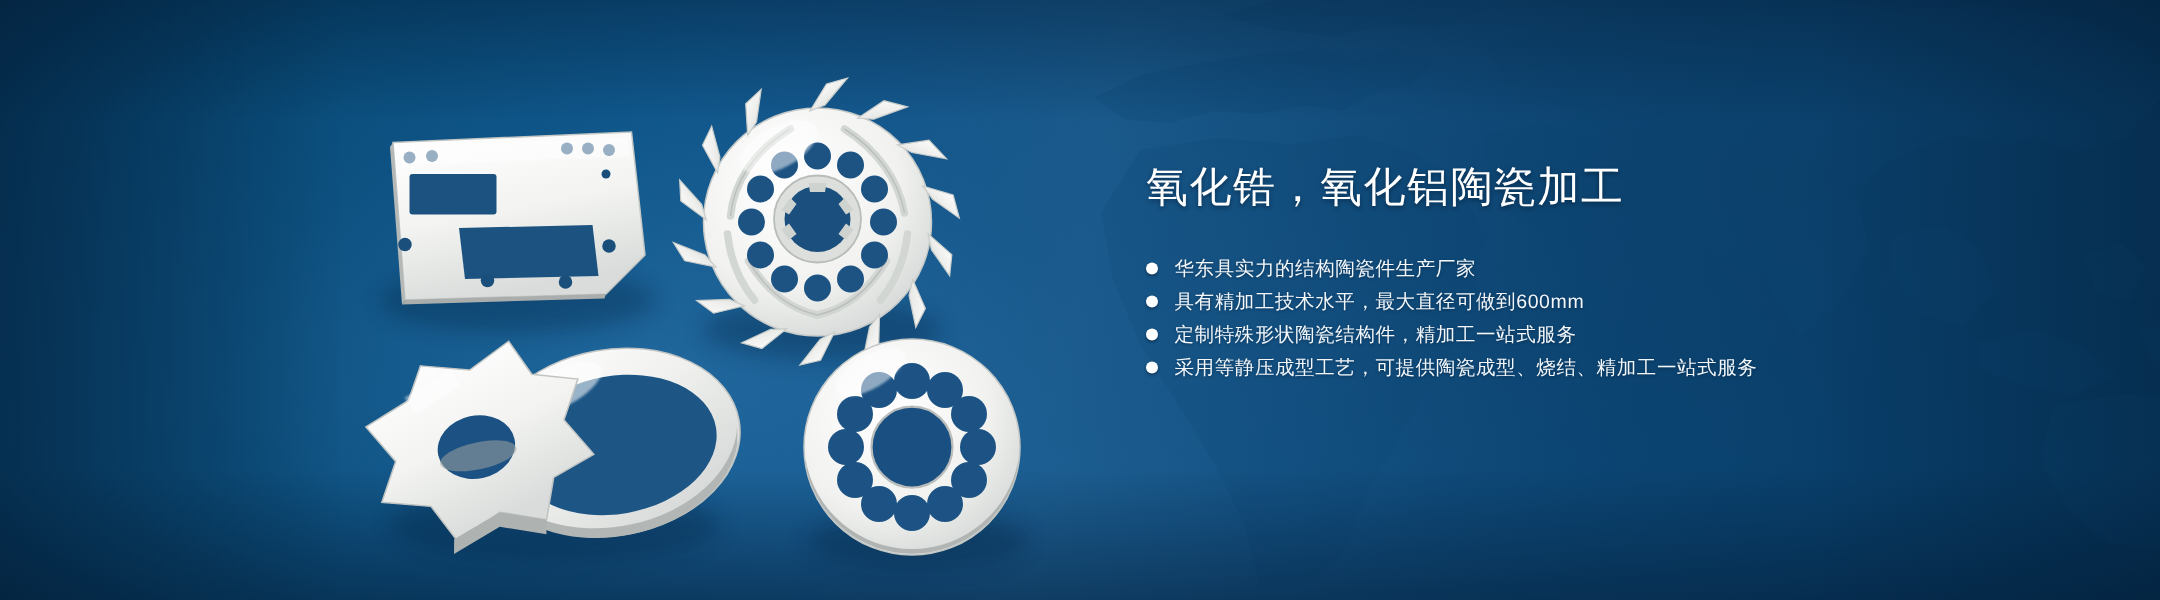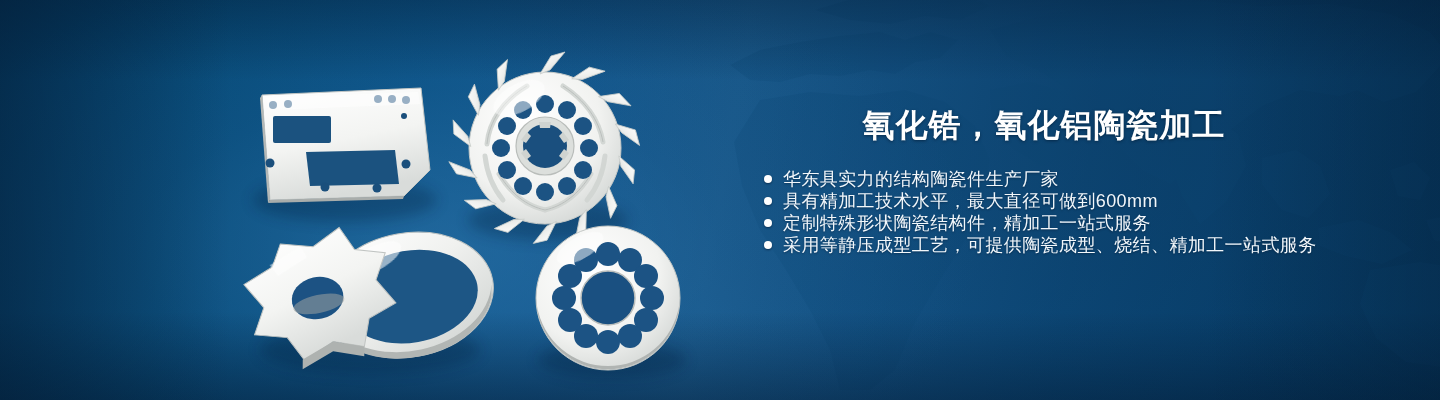--- a/index.html
+++ b/index.html
@@ -60,47 +60,46 @@
 
   
   .text-block {
     position: absolute;
     left: 764px;
     top: 108px;
     width: 560px;
   }
   .headline {
     color: #ffffff;
-    font-size: 32px;
+    font-size: 28px;
     line-height: 34px;
     letter-spacing: 1px;
-    font-weight: 700;
+    font-weight: 400;
     text-shadow: 0 1px 3px rgba(0,20,40,0.55);
     white-space: nowrap;
-    text-align: center;
   }
   .bullets {
     margin-top: 26px;
   }
   .bullet-row {
     display: flex;
     align-items: center;
     height: 22px;
   }
   .bullet-dot {
     width: 8px; height: 8px;
     border-radius: 50%;
     background: #ffffff;
     flex: 0 0 8px;
     margin-right: 11px;
     box-shadow: 0 1px 2px rgba(0,15,35,0.5);
   }
   .bullet-text {
     color: #f2f7fb;
-    font-size: 18px;
+    font-size: 13px;
     line-height: 22px;
     letter-spacing: 0.4px;
     white-space: nowrap;
     text-shadow: 0 1px 2px rgba(0,20,40,0.45);
   }
 
   
   .products {
     position: absolute;
     left: 0; top: 0;

